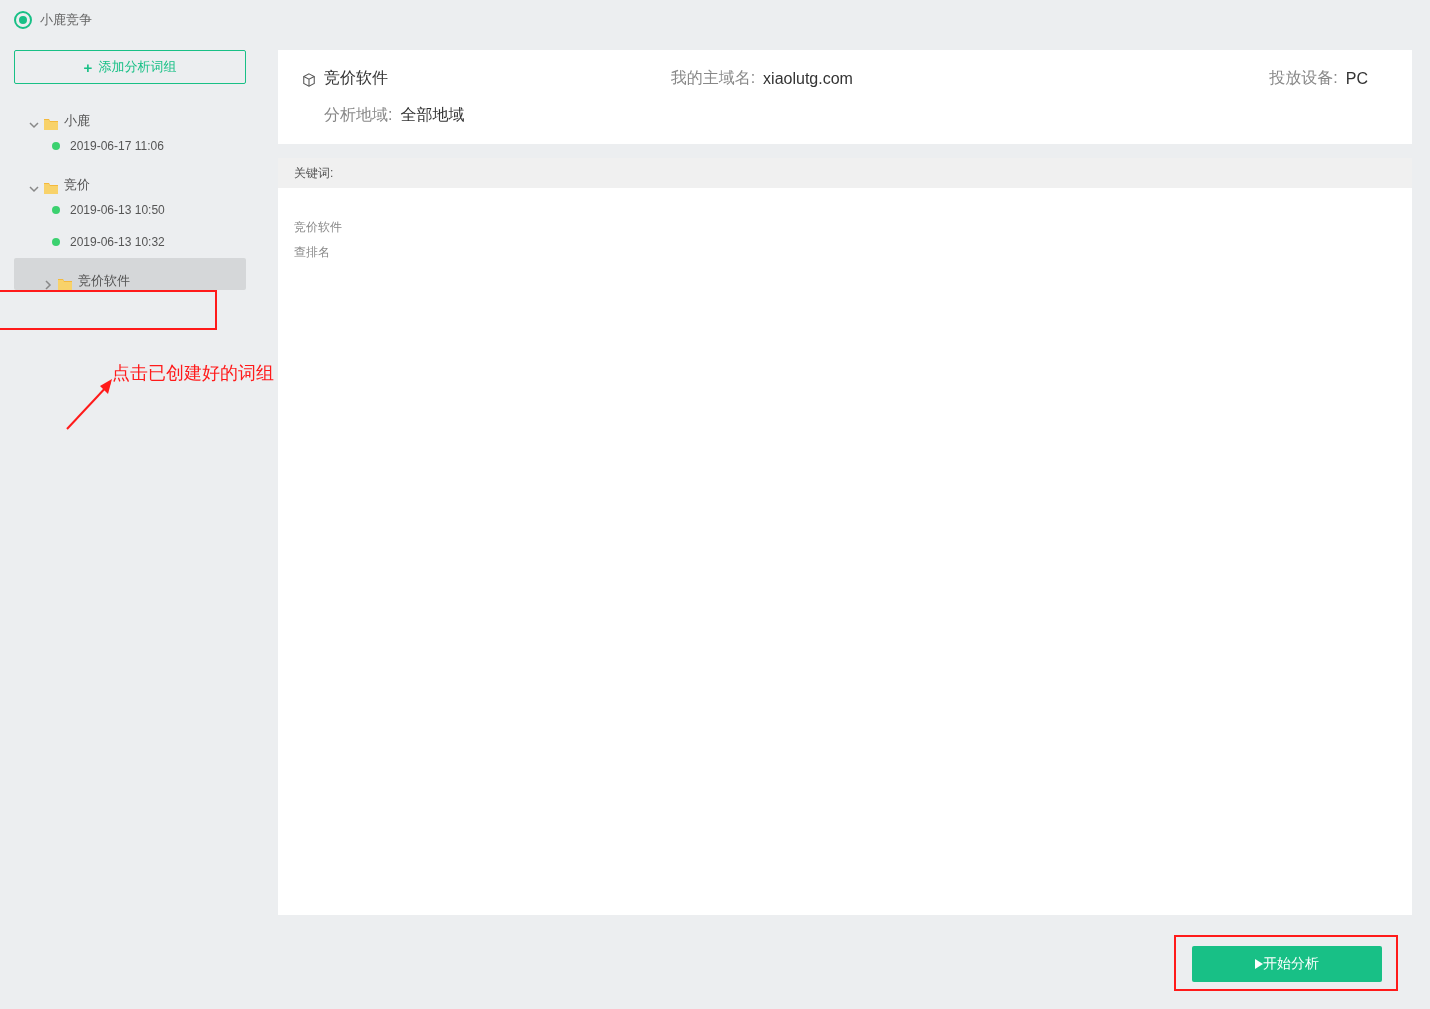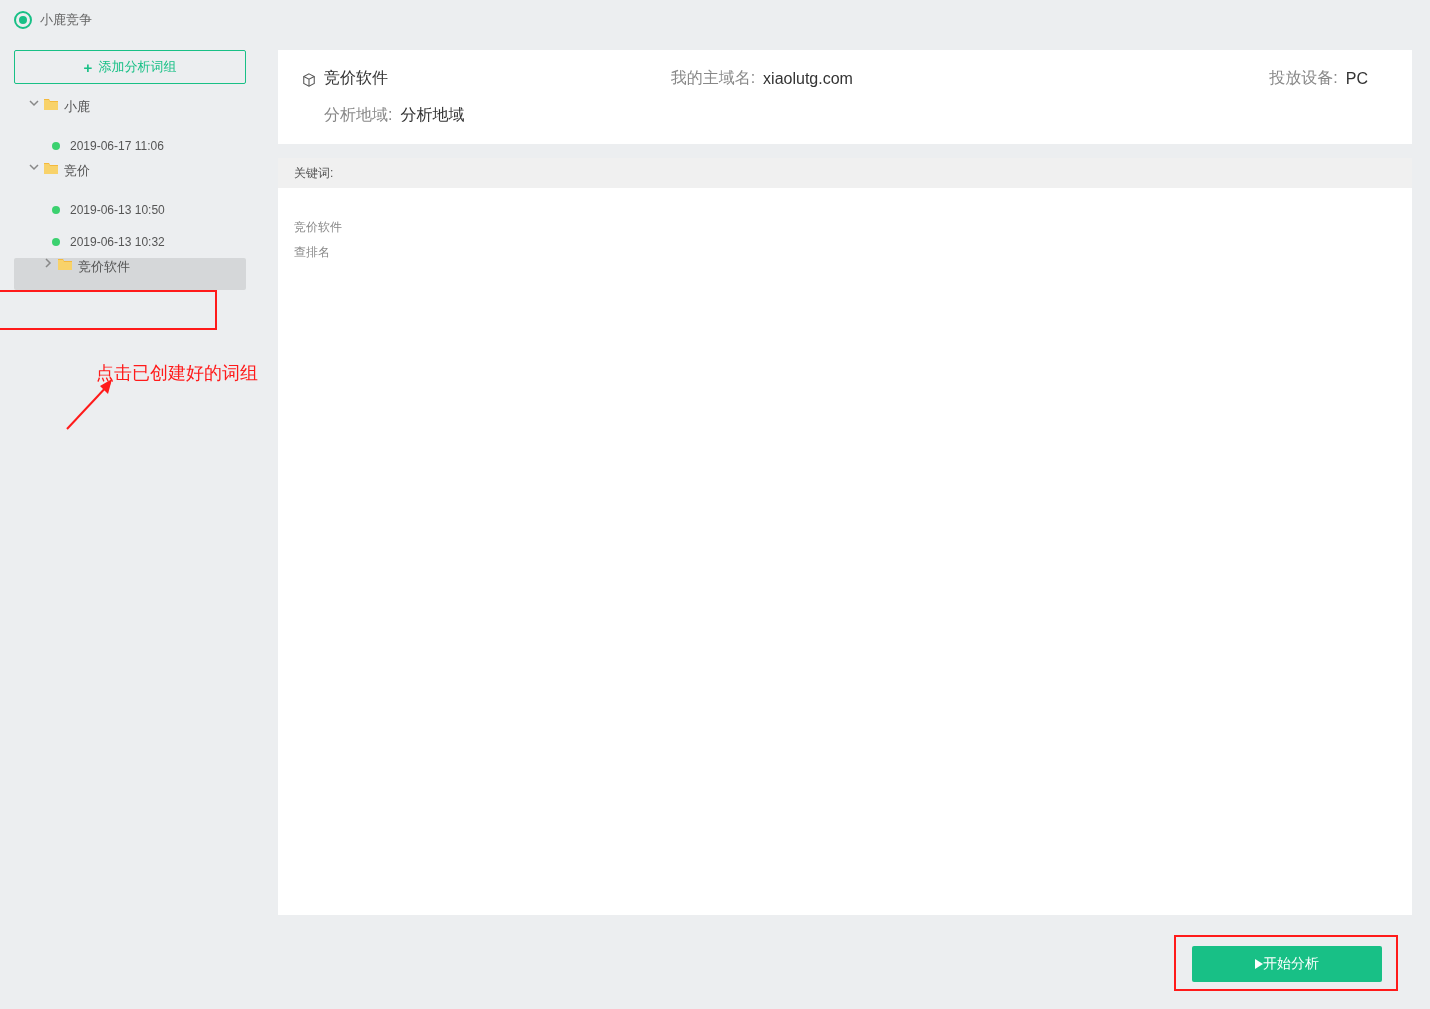--- a/index.html
+++ b/index.html
@@ -15,21 +15,21 @@
 
     
     .body { display: flex; flex: 1; overflow: hidden; }
 
     
     .sidebar { width: 260px; background: #eceef0; padding: 10px 14px 0 14px; position: relative; }
     .add-btn { width: 100%; height: 34px; border: 1px solid #18c086; color: #18c086; background: transparent; border-radius: 2px; display: flex; align-items: center; justify-content: center; gap: 6px; font-size: 13px; cursor: pointer; margin-bottom: 14px; }
     .add-btn .plus { font-weight: bold; font-size: 15px; }
 
     .tree { }
-    .tree-item { display: flex; align-items: flex-start; height: 32px; padding-left: 14px; color: #555; cursor: pointer; border-radius: 2px; }
+    .tree-item { display: flex; align-items: flex-end; height: 32px; padding-left: 14px; color: #555; cursor: pointer; border-radius: 2px; }
     .tree-item .chevron { width: 12px; display: inline-flex; align-items: center; justify-content: center; margin-right: 4px; font-size: 10px; color: #888; }
     .tree-item .folder-icon { width: 14px; height: 12px; margin-right: 6px; display: inline-block; }
     .tree-item .folder-icon svg { display: block; }
     .tree-item .ti-label { font-size: 13px; }
 
     .tree-leaf { display: flex; align-items: center; height: 32px; padding-left: 38px; color: #555; font-size: 12px; cursor: pointer; text-align: right; }
     .tree-leaf .dot { width: 8px; height: 8px; background: #3bd16f; border-radius: 50%; margin-right: 10px; }
 
     .tree-item.selected { background: #d5d7d9; }
     .highlight-box { position: absolute; border: 2px solid #ff1a1a; pointer-events: none; }
@@ -138,21 +138,21 @@
                 <path d="M0 2 L5 2 L6 4 L14 4 L14 12 L0 12 Z" fill="#f8d26a"></path>
               </svg>
           </span>
           <span class="ti-label">竞价软件</span>
         </div>
 
       </div>
 
       <div class="highlight-box" style="left:-6px; top:250px; width:223px; height:40px;"></div>
 
-      <div class="annot-text" style="left:96px; top:321px;">点击已创建好的词组</div>
+      <div class="annot-text" style="left:112px; top:321px;">点击已创建好的词组</div>
 
       <svg class="annot-arrow" style="left:62px; top:334px;" width="60" height="60" viewBox="0 0 60 60">
         <line x1="5" y1="55" x2="48" y2="9" stroke="#ff1a1a" stroke-width="2"></line>
         <polygon points="50,5 38,12 46,20" fill="#ff1a1a"></polygon>
       </svg>
 
     </div>
 
     <div class="main">
 
@@ -172,21 +172,21 @@
           <span class="val">xiaolutg.com</span>
         </div>
 
         <div class="meta row1-device">
           <span class="label">投放设备:</span>
           <span class="val">PC</span>
         </div>
 
         <div class="meta row2-region">
           <span class="label">分析地域:</span>
-          <span class="val">分析地域</span>
+          <span class="val">全部地域</span>
         </div>
 
       </div>
 
       <div class="panel panel-mid">
         <div class="kw-header">关键词:</div>
         <div class="kw-body">
           <div class="kw-item">竞价软件</div>
           <div class="kw-item">查排名</div>
         </div>

